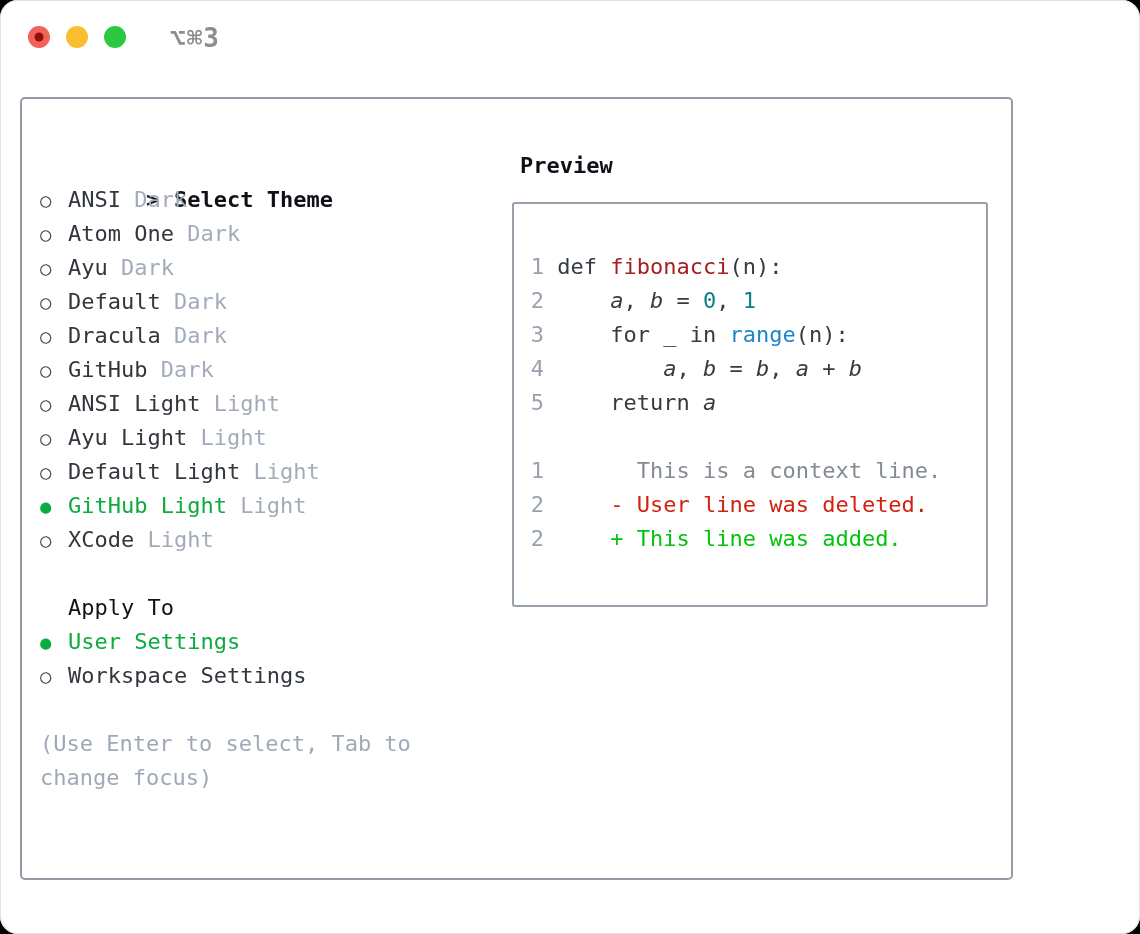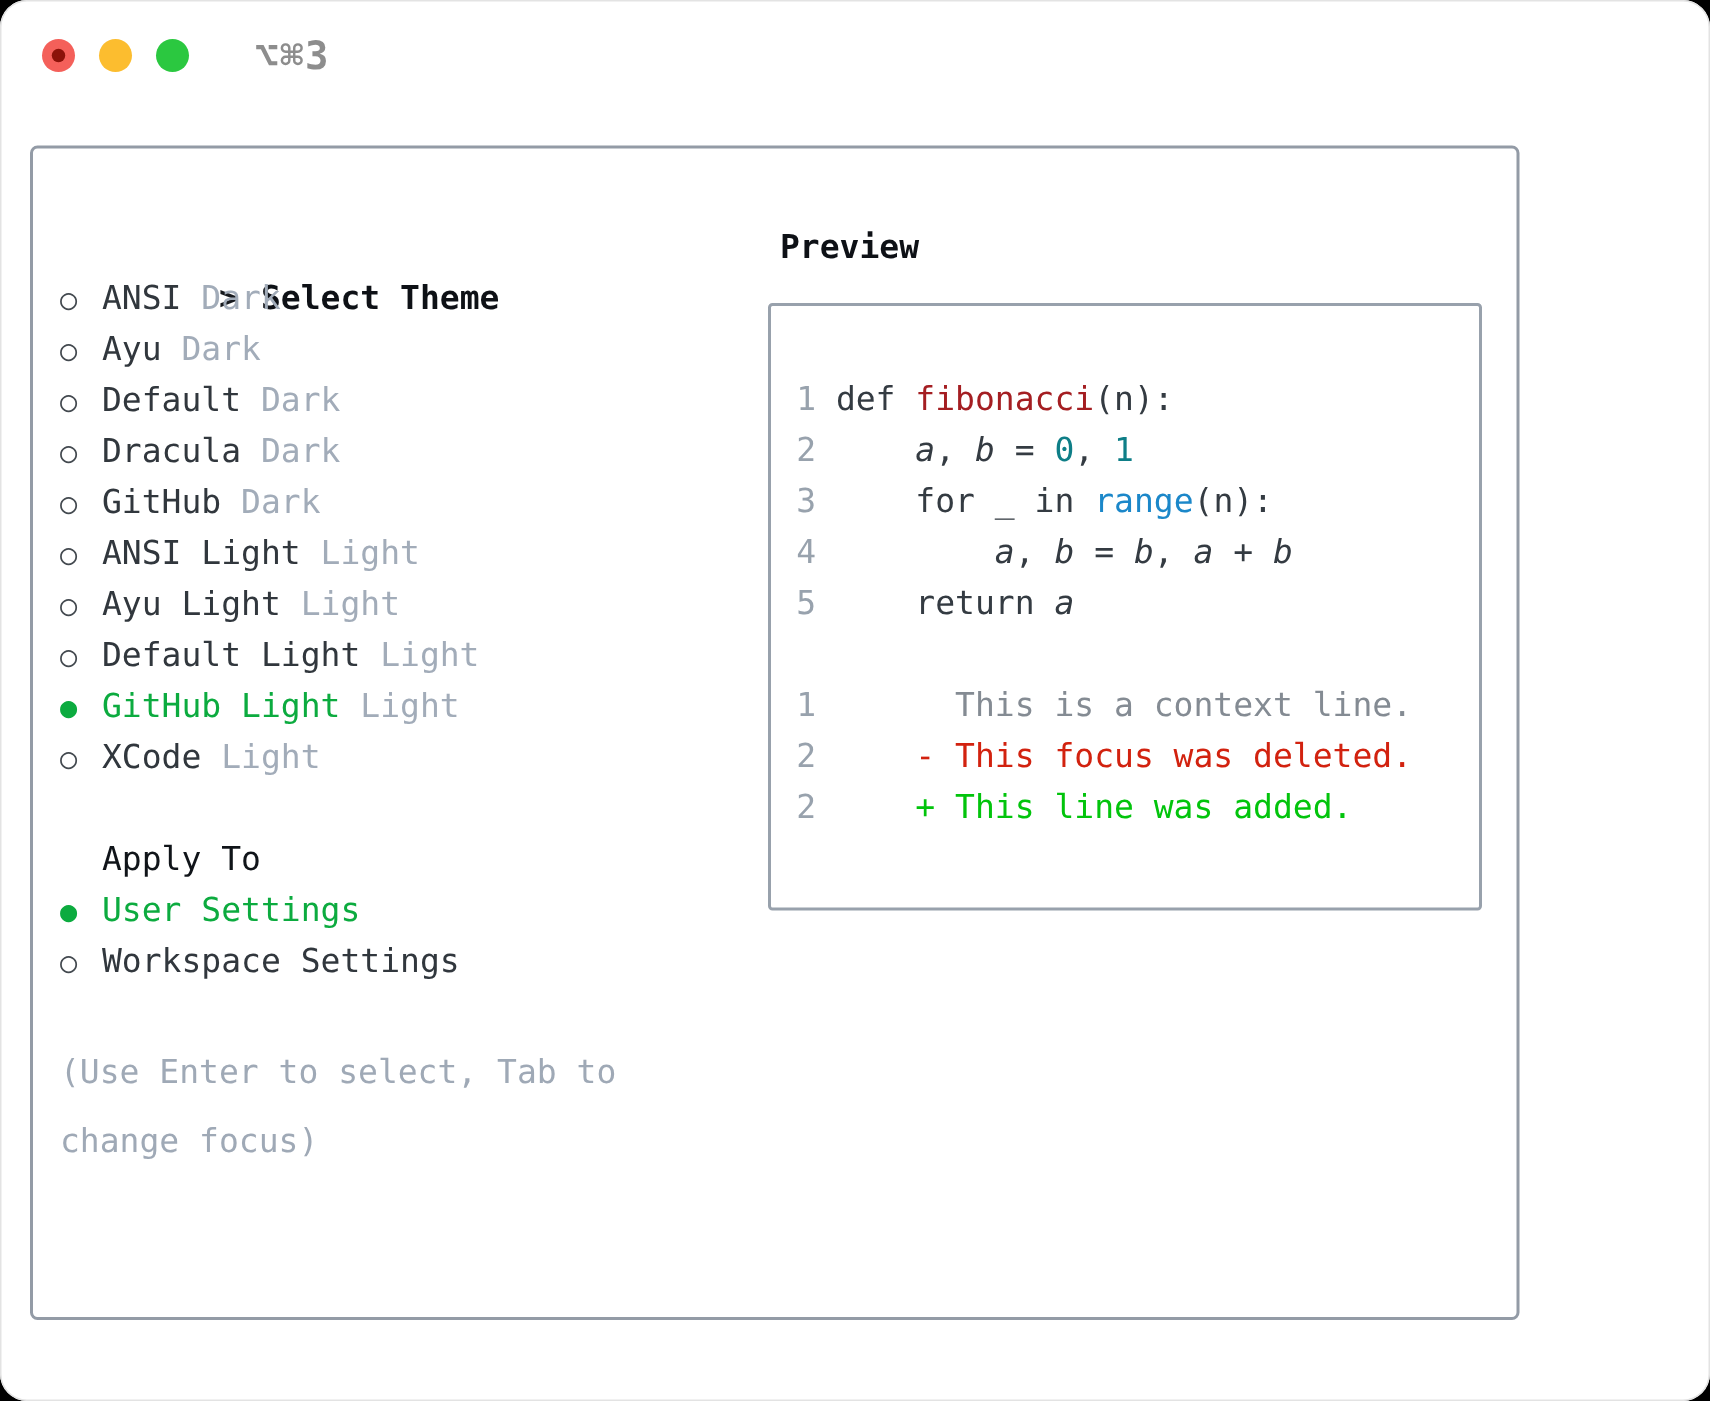--- a/index.html
+++ b/index.html
@@ -58,21 +58,21 @@
   .tag{color:#a2acb9;}
   .row.selected .theme-name, .row.selected .opt-label{color:var(--green-select);}
   .row.selected .marker{color:var(--green-select);}
 
   .apply-section{margin-top:34px;}
   .apply-header{padding-left:28px;color:#101419;}
   .opt-label{color:#31373d;}
 
   .help{
     margin-top:34px;
-    font-size:22px;line-height:46px;
+    font-size:22px;line-height:34px;
     color:#9fa9b6;
     max-width:404px;
     white-space:normal;
   }
 
   
   .preview-label-row{height:34px;line-height:34px;font-size:22px;padding-left:18px;}
   .preview-box{
     margin-top:19px;margin-left:10px;
     width:476px;height:405px;
@@ -111,20 +111,21 @@
 
   <div class="panel">
 
     <div class="left-col">
       <div class="row">
         <span class="prompt">&gt;</span><span class="hdr">Select Theme</span>
       </div>
 
       <div id="theme-list">
           <div class="row"><span class="marker">○</span><span class="theme-name">ANSI</span><span class="tag"> Dark</span></div>
+          <div class="row"><span class="marker">○</span><span class="theme-name">Atom One</span><span class="tag"> Dark</span></div>
           <div class="row"><span class="marker">○</span><span class="theme-name">Ayu</span><span class="tag"> Dark</span></div>
           <div class="row"><span class="marker">○</span><span class="theme-name">Default</span><span class="tag"> Dark</span></div>
           <div class="row"><span class="marker">○</span><span class="theme-name">Dracula</span><span class="tag"> Dark</span></div>
           <div class="row"><span class="marker">○</span><span class="theme-name">GitHub</span><span class="tag"> Dark</span></div>
           <div class="row"><span class="marker">○</span><span class="theme-name">ANSI Light</span><span class="tag"> Light</span></div>
           <div class="row"><span class="marker">○</span><span class="theme-name">Ayu Light</span><span class="tag"> Light</span></div>
           <div class="row"><span class="marker">○</span><span class="theme-name">Default Light</span><span class="tag"> Light</span></div>
           <div class="row selected"><span class="marker">●</span><span class="theme-name">GitHub Light</span><span class="tag"> Light</span></div>
           <div class="row"><span class="marker">○</span><span class="theme-name">XCode</span><span class="tag"> Light</span></div>
         </div>
@@ -148,20 +149,20 @@
         <div id="code-lines">
             <div class="cline"><span class="lnum">1</span><span class="lcontent"> <span class="seg-plain">def </span><span class="seg-function">fibonacci</span><span class="seg-plain">(n):</span></span></div>
             <div class="cline"><span class="lnum">2</span><span class="lcontent"> <span class="seg-plain">    </span><span class="seg-variable">a</span><span class="seg-plain">, </span><span class="seg-variable">b</span><span class="seg-plain"> = </span><span class="seg-number">0</span><span class="seg-plain">, </span><span class="seg-number">1</span></span></div>
             <div class="cline"><span class="lnum">3</span><span class="lcontent"> <span class="seg-plain">    for _ in </span><span class="seg-builtin">range</span><span class="seg-plain">(n):</span></span></div>
             <div class="cline"><span class="lnum">4</span><span class="lcontent"> <span class="seg-plain">        </span><span class="seg-variable">a</span><span class="seg-plain">, </span><span class="seg-variable">b</span><span class="seg-plain"> = </span><span class="seg-variable">b</span><span class="seg-plain">, </span><span class="seg-variable">a</span><span class="seg-plain"> + </span><span class="seg-variable">b</span></span></div>
             <div class="cline"><span class="lnum">5</span><span class="lcontent"> <span class="seg-plain">    return </span><span class="seg-variable">a</span></span></div>
           </div>
         <div class="cline"></div>
         <div id="diff-lines">
             <div class="cline"><span class="lnum">1</span><span class="lcontent diff-context">       This is a context line.</span></div>
-            <div class="cline"><span class="lnum">2</span><span class="lcontent diff-deleted">     - This focus was deleted.</span></div>
+            <div class="cline"><span class="lnum">2</span><span class="lcontent diff-deleted">     - User line was deleted.</span></div>
             <div class="cline"><span class="lnum">2</span><span class="lcontent diff-added">     + This line was added.</span></div>
           </div>
       </div>
     </div>
 
   </div>
 </div>
 
 </body></html>

